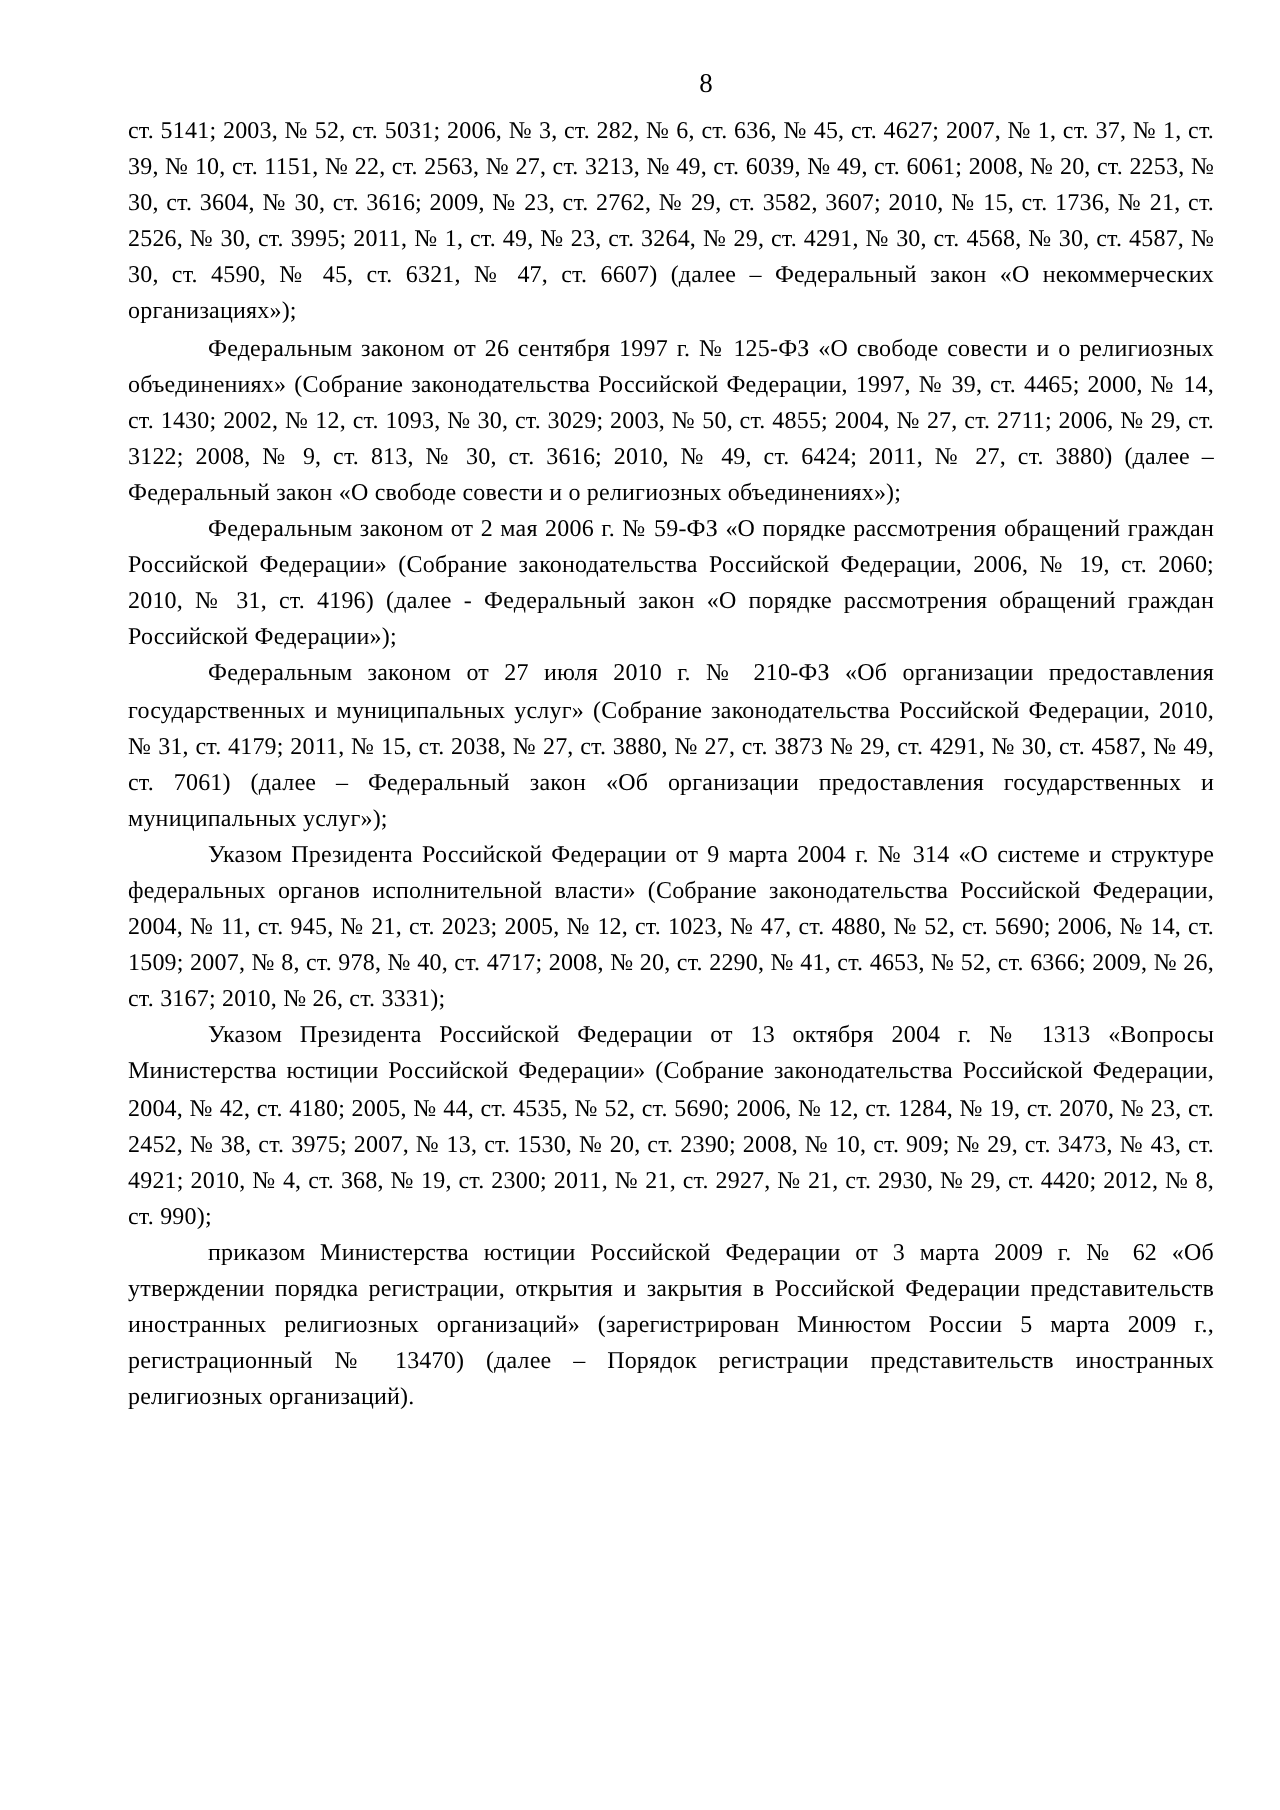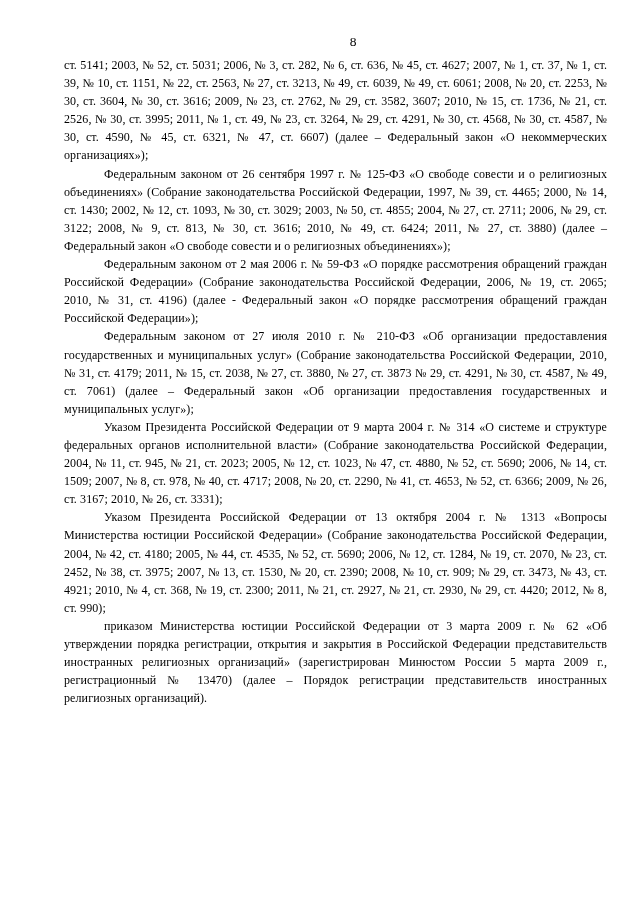--- a/index.html
+++ b/index.html
@@ -43,19 +43,19 @@
   }
 </style>
 </head>
 <body>
 
 <div class="page">
   <div class="page-number">8</div>
   <div class="content">
       <p class="no-indent">ст. 5141; 2003, № 52, ст. 5031; 2006, № 3, ст. 282, № 6, ст. 636, № 45, ст. 4627; 2007, № 1, ст. 37, № 1, ст. 39, № 10, ст. 1151, № 22, ст. 2563, № 27, ст. 3213, № 49, ст. 6039, № 49, ст. 6061; 2008, № 20, ст. 2253, № 30, ст. 3604, № 30, ст. 3616; 2009, № 23, ст. 2762, № 29, ст. 3582, 3607; 2010, № 15, ст. 1736, № 21, ст. 2526, № 30, ст. 3995; 2011, № 1, ст. 49, № 23, ст. 3264, № 29, ст. 4291, № 30, ст. 4568, № 30, ст. 4587, № 30, ст. 4590, № 45, ст. 6321, № 47, ст. 6607) (далее – Федеральный закон «О некоммерческих организациях»);</p>
       <p>Федеральным законом от 26 сентября 1997 г. № 125-ФЗ «О свободе совести и о религиозных объединениях» (Собрание законодательства Российской Федерации, 1997, № 39, ст. 4465; 2000, № 14, ст. 1430; 2002, № 12, ст. 1093, № 30, ст. 3029; 2003, № 50, ст. 4855; 2004, № 27, ст. 2711; 2006, № 29, ст. 3122; 2008, № 9, ст. 813, № 30, ст. 3616; 2010, № 49, ст. 6424; 2011, № 27, ст. 3880) (далее – Федеральный закон «О свободе совести и о религиозных объединениях»);</p>
-      <p>Федеральным законом от 2 мая 2006 г. № 59-ФЗ «О порядке рассмотрения обращений граждан Российской Федерации» (Собрание законодательства Российской Федерации, 2006, № 19, ст. 2065; 2010, № 31, ст. 4196) (далее - Федеральный закон «О порядке рассмотрения обращений граждан Российской Федерации»);</p>
+      <p>Федеральным законом от 2 мая 2006 г. № 59-ФЗ «О порядке рассмотрения обращений граждан Российской Федерации» (Собрание законодательства Российской Федерации, 2006, № 19, ст. 2060; 2010, № 31, ст. 4196) (далее - Федеральный закон «О порядке рассмотрения обращений граждан Российской Федерации»);</p>
       <p>Федеральным законом от 27 июля 2010 г. № 210-ФЗ «Об организации предоставления государственных и муниципальных услуг» (Собрание законодательства Российской Федерации, 2010, № 31, ст. 4179; 2011, № 15, ст. 2038, № 27, ст. 3880, № 27, ст. 3873 № 29, ст. 4291, № 30, ст. 4587, № 49, ст. 7061) (далее – Федеральный закон «Об организации предоставления государственных и муниципальных услуг»);</p>
       <p>Указом Президента Российской Федерации от 9 марта 2004 г. № 314 «О системе и структуре федеральных органов исполнительной власти» (Собрание законодательства Российской Федерации, 2004, № 11, ст. 945, № 21, ст. 2023; 2005, № 12, ст. 1023, № 47, ст. 4880, № 52, ст. 5690; 2006, № 14, ст. 1509; 2007, № 8, ст. 978, № 40, ст. 4717; 2008, № 20, ст. 2290, № 41, ст. 4653, № 52, ст. 6366; 2009, № 26, ст. 3167; 2010, № 26, ст. 3331);</p>
       <p>Указом Президента Российской Федерации от 13 октября 2004 г. № 1313 «Вопросы Министерства юстиции Российской Федерации» (Собрание законодательства Российской Федерации, 2004, № 42, ст. 4180; 2005, № 44, ст. 4535, № 52, ст. 5690; 2006, № 12, ст. 1284, № 19, ст. 2070, № 23, ст. 2452, № 38, ст. 3975; 2007, № 13, ст. 1530, № 20, ст. 2390; 2008, № 10, ст. 909; № 29, ст. 3473, № 43, ст. 4921; 2010, № 4, ст. 368, № 19, ст. 2300; 2011, № 21, ст. 2927, № 21, ст. 2930, № 29, ст. 4420; 2012, № 8, ст. 990);</p>
       <p>приказом Министерства юстиции Российской Федерации от 3 марта 2009 г. № 62 «Об утверждении порядка регистрации, открытия и закрытия в Российской Федерации представительств иностранных религиозных организаций» (зарегистрирован Минюстом России 5 марта 2009 г., регистрационный № 13470) (далее – Порядок регистрации представительств иностранных религиозных организаций).</p>
     </div>
 </div>
 
 </body></html>

